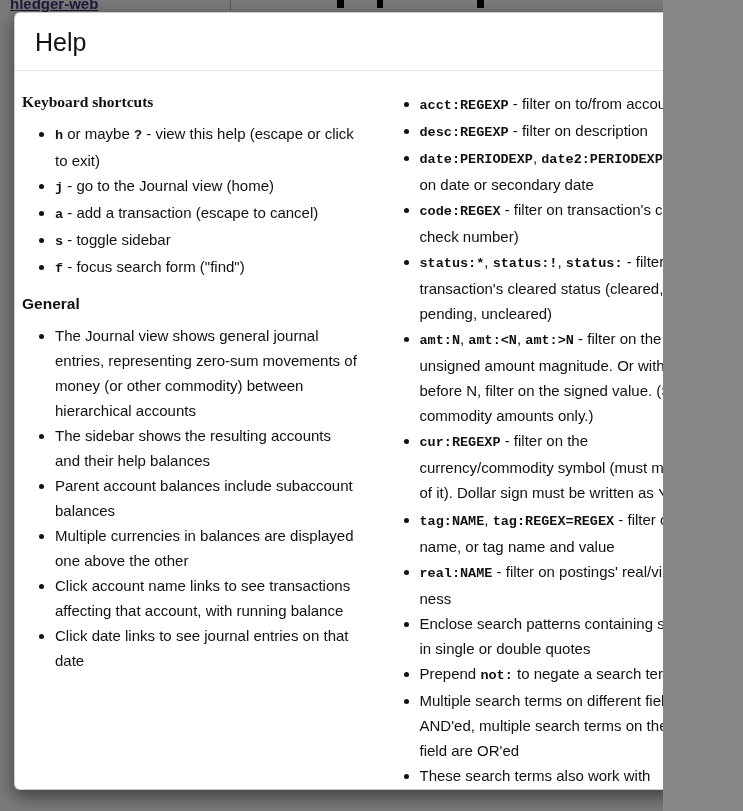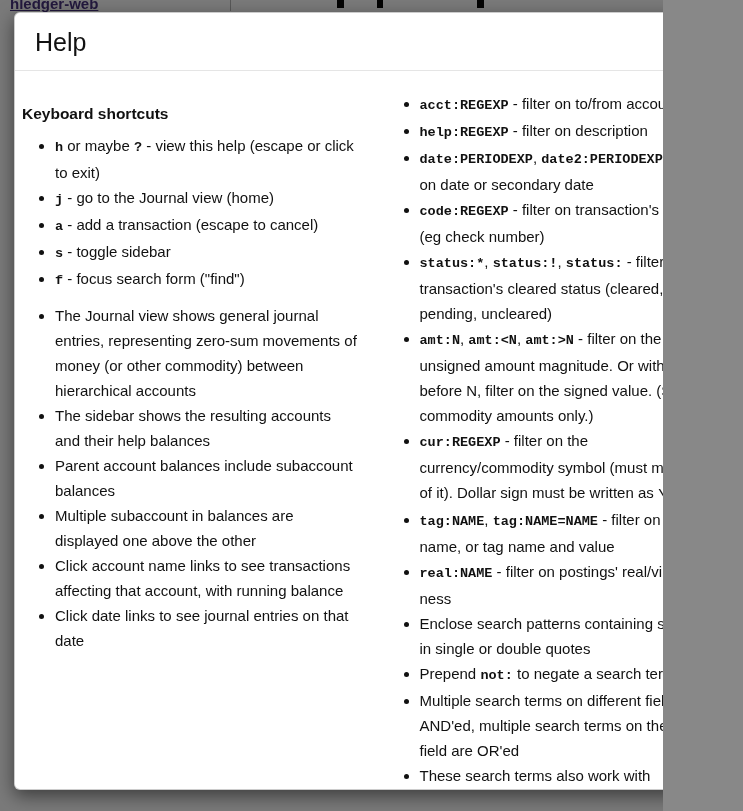--- a/index.html
+++ b/index.html
@@ -107,21 +107,21 @@
   }
   .col-left  { padding-right: 12px; }
   .col-right { padding-left: 15px; padding-right: 3px; }
 
   .sec-h {
     margin: 14px 0 9px;
     font-size: 15.5px;
     font-weight: bold;
     color: #111111;
   }
-  .col .sec-h:first-child { margin-top: 24px; }
+  .col .sec-h:first-child { margin-top: 12px; font-family: Liberation Serif, serif; }
   .col ul {
     margin: 10px 0;
     padding-left: 33px;
     list-style: disc;
   }
   .col li {
     font-size: 15px;
     line-height: 25px;
     color: #111111;
   }
@@ -155,39 +155,40 @@
     <div class="modal-body">
       <div class="col col-left" id="col-left">
           <h4 class="sec-h">Keyboard shortcuts</h4>
           <ul>
             <li><code>h</code> or maybe <code>?</code> - view this help (escape or click to exit)</li>
             <li><code>j</code> - go to the Journal view (home)</li>
             <li><code>a</code> - add a transaction (escape to cancel)</li>
             <li><code>s</code> - toggle sidebar</li>
             <li><code>f</code> - focus search form ("find")</li>
           </ul>
+          <h4 class="sec-h">General</h4>
           <ul>
             <li>The Journal view shows general journal entries, representing zero-sum movements of money (or other commodity) between hierarchical accounts</li>
             <li>The sidebar shows the resulting accounts and their help balances</li>
             <li>Parent account balances include subaccount balances</li>
-            <li>Multiple subaccount in balances are displayed one above the other</li>
+            <li>Multiple currencies in balances are displayed one above the other</li>
             <li>Click account name links to see transactions affecting that account, with running balance</li>
             <li>Click date links to see journal entries on that date</li>
           </ul>
         </div>
       <div class="col col-right" id="col-right">
           <ul>
             <li><code>acct:REGEXP</code> - filter on to/from account</li>
-            <li><code>help:REGEXP</code> - filter on description</li>
+            <li><code>desc:REGEXP</code> - filter on description</li>
             <li><code>date:PERIODEXP</code>, <code>date2:PERIODEXP</code> - filter on date or secondary date</li>
-            <li><code>code:REGEXP</code> - filter on transaction's code (eg check number)</li>
+            <li><code>code:REGEX</code> - filter on transaction's code (eg check number)</li>
             <li><code>status:*</code>, <code>status:!</code>, <code>status:</code> - filter on transaction's cleared status (cleared, pending, uncleared)</li>
             <li><code>amt:N</code>, <code>amt:&lt;N</code>, <code>amt:&gt;N</code> - filter on the unsigned amount magnitude. Or with a sign before N, filter on the signed value. (Single-commodity amounts only.)</li>
             <li><code>cur:REGEXP</code> - filter on the currency/commodity symbol (must match all of it). Dollar sign must be written as <code>\$</code></li>
-            <li><code>tag:NAME</code>, <code>tag:NAME=NAME</code> - filter on tag name, or tag name and value</li>
+            <li><code>tag:NAME</code>, <code>tag:REGEX=REGEX</code> - filter on tag name, or tag name and value</li>
             <li><code>real:NAME</code> - filter on postings' real/virtual-ness</li>
             <li>Enclose search patterns containing spaces in single or double quotes</li>
             <li>Prepend <code>not:</code> to negate a search term</li>
             <li>Multiple search terms on different fields are AND'ed, multiple search terms on the same field are OR'ed</li>
             <li>These search terms also work with command-line hledger</li>
           </ul>
         </div>
     </div>
   </div>
 

